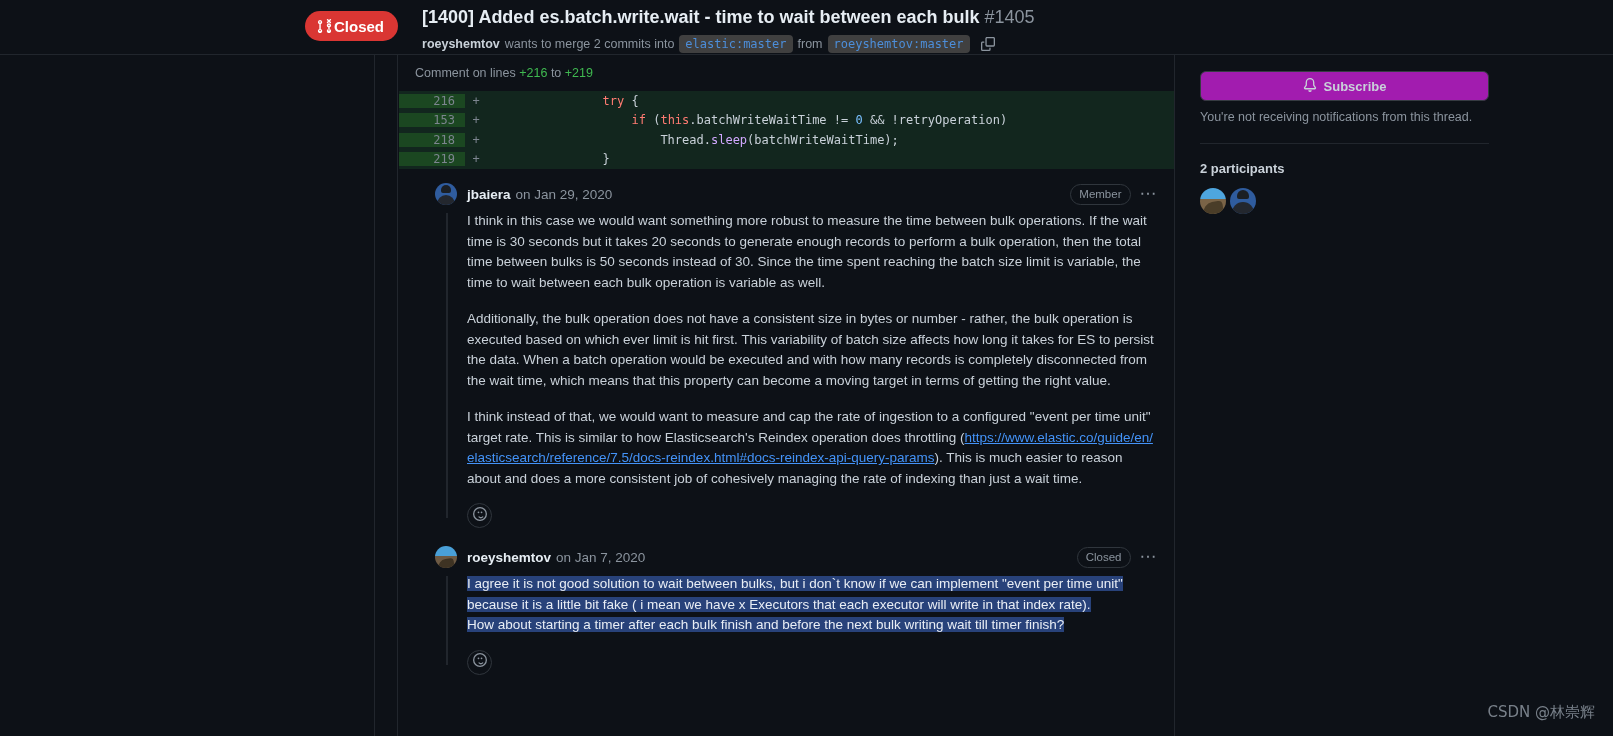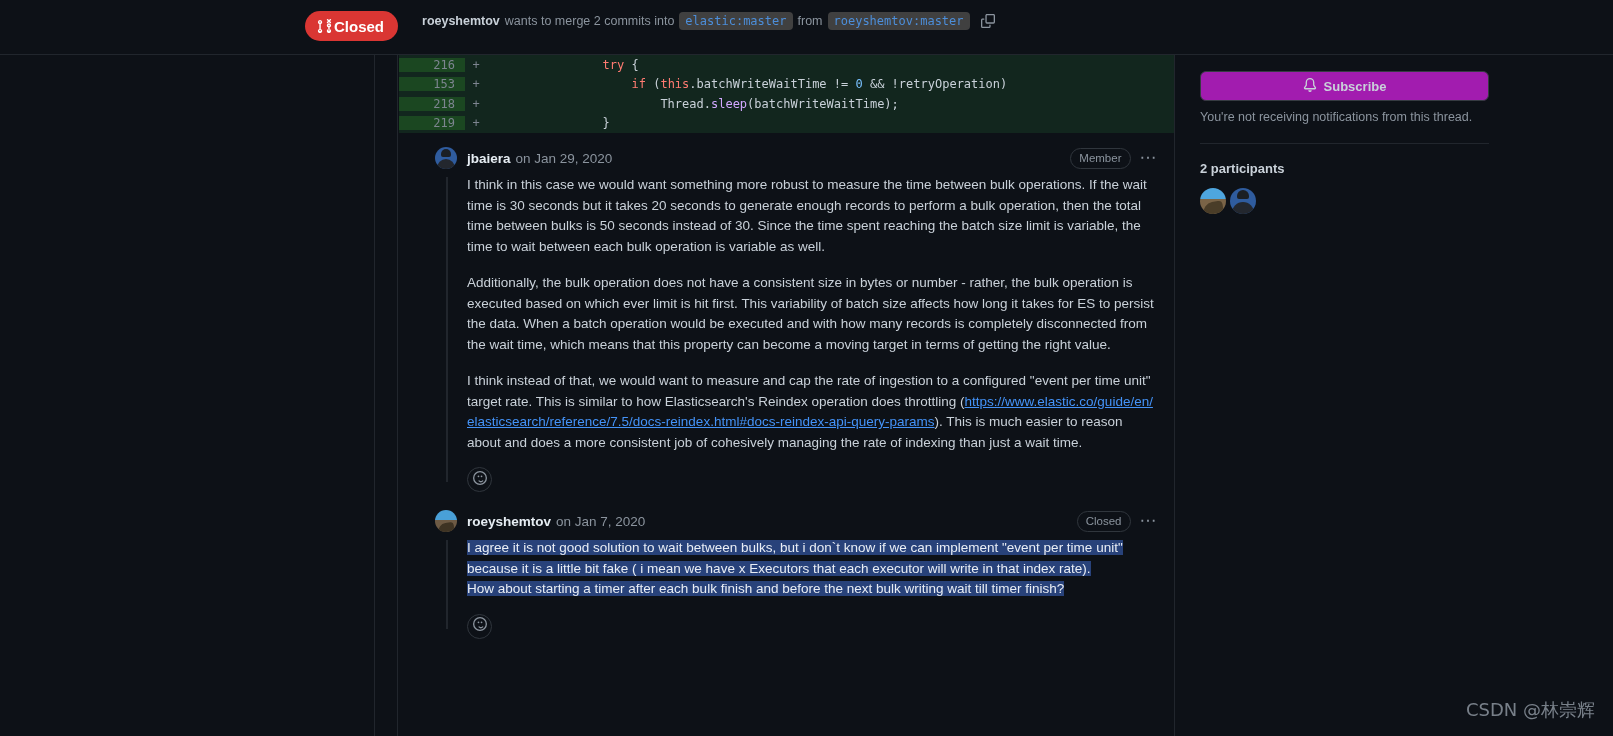--- a/index.html
+++ b/index.html
@@ -141,21 +141,21 @@
   .p-av{ width:26px; height:26px; border-radius:50%; overflow:hidden; position:relative; }
   .p-av1{ background:linear-gradient(#4ea6df 0 42%, #7a6447 42% 100%); }
   .p-av1::after{ content:""; position:absolute; left:3px; bottom:0; width:20px; height:12px; background:#4a3d28; border-radius:10px 4px 0 0; transform:rotate(-10deg); }
   .p-av2{ background:#2f5c9e; }
   .p-av2::before{ content:""; position:absolute; left:7px; top:2px; width:12px; height:9px; border-radius:6px 6px 2px 2px; background:#1b1f24; }
   .p-av2::after{ content:""; position:absolute; left:2px; bottom:0; width:22px; height:12px; border-radius:11px 11px 0 0; background:#23272e; }
 
   
   .watermark{
     position:absolute; right:18px; bottom:14px;
-    font-size:18px; color:#8b949e; opacity:.85;
+    font-size:15px; color:#8b949e; opacity:.85;
     font-family:"DejaVu Sans", sans-serif; white-space:nowrap;
   }
 </style>
 </head>
 <body>
 
 <div id="root">
 
   <div class="header">
     <div class="hdr-inner">
@@ -164,20 +164,24 @@
           <svg width="15" height="15" viewBox="0 0 16 16" fill="#ffffff" aria-hidden="true">
             <path d="M3.25 1A2.25 2.25 0 0 1 4 5.372v5.256a2.251 2.251 0 1 1-1.5 0V5.372A2.251 2.251 0 0 1 3.25 1Zm0 10.5a.75.75 0 1 0 0 1.5.75.75 0 0 0 0-1.5Zm0-9a.75.75 0 1 0 0 1.5.75.75 0 0 0 0-1.5Z"></path>
             <path d="M12.75 4.5a2.25 2.25 0 0 1 .75 4.372v1.756a2.251 2.251 0 1 1-1.5 0V8.872A2.251 2.251 0 0 1 12.75 4.5Zm0 6.5a.75.75 0 1 0 0 1.5.75.75 0 0 0 0-1.5Zm0-5a.75.75 0 1 0 0 1.5.75.75 0 0 0 0-1.5Z"></path>
             <path d="M10.72.22a.75.75 0 0 1 1.06 0l.97.97.97-.97a.75.75 0 1 1 1.06 1.06l-.97.97.97.97a.75.75 0 0 1-1.06 1.06l-.97-.97-.97.97a.75.75 0 1 1-1.06-1.06l.97-.97-.97-.97a.75.75 0 0 1 0-1.06Z"></path>
           </svg>
         </span>
         <span>Closed</span>
       </div>
 
       <div class="hdr-text">
+        <div class="hdr-title">
+          <span>[1400] Added es.batch.write.wait - time to wait between each bulk</span>
+          <span class="hdr-num">#1405</span>
+        </div>
         <div class="hdr-sub">
           <b>roeyshemtov</b>
           <span>wants to merge 2 commits into</span>
           <span class="branch-chip">elastic:master</span>
           <span>from</span>
           <span class="branch-chip">roeyshemtov:master</span>
           <span class="copy-btn">
             <svg width="14" height="14" viewBox="0 0 16 16" fill="currentColor" aria-hidden="true">
               <path d="M0 6.75C0 5.784.784 5 1.75 5h1.5a.75.75 0 0 1 0 1.5h-1.5a.25.25 0 0 0-.25.25v7.5c0 .138.112.25.25.25h7.5a.25.25 0 0 0 .25-.25v-1.5a.75.75 0 0 1 1.5 0v1.5A1.75 1.75 0 0 1 9.25 16h-7.5A1.75 1.75 0 0 1 0 14.25Z"></path>
               <path d="M5 1.75C5 .784 5.784 0 6.75 0h7.5C15.216 0 16 .784 16 1.75v7.5A1.75 1.75 0 0 1 14.25 11h-7.5A1.75 1.75 0 0 1 5 9.25Zm1.75-.25a.25.25 0 0 0-.25.25v7.5c0 .138.112.25.25.25h7.5a.25.25 0 0 0 .25-.25v-7.5a.25.25 0 0 0-.25-.25Z"></path>
@@ -186,20 +190,23 @@
         </div>
       </div>
     </div>
   </div>
 
   <div class="gutter-left"></div>
   <div class="gutter-thin"></div>
 
   <div class="main-col">
 
+    <div class="diff-hdr">
+      <span>Comment on lines</span>&nbsp;<span class="ln">+216</span>&nbsp;<span>to</span>&nbsp;<span class="ln">+219</span>
+    </div>
 
     <div class="diff-body">
       <div class="diff-row add">
         <span class="diff-ln">216</span>
         <span class="diff-sign">+</span>
         <span class="diff-code">                <span class="k-kw">try</span> {</span>
       </div>
       <div class="diff-row add">
         <span class="diff-ln">153</span>
         <span class="diff-sign">+</span>

